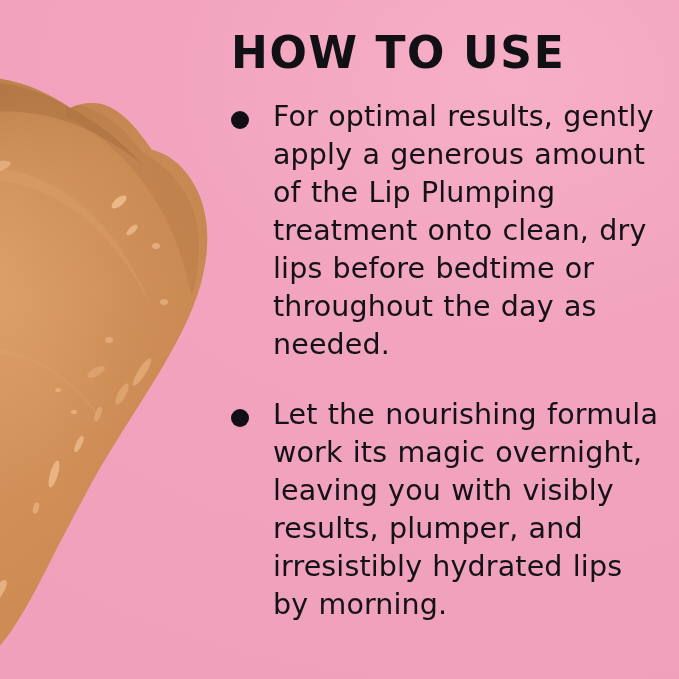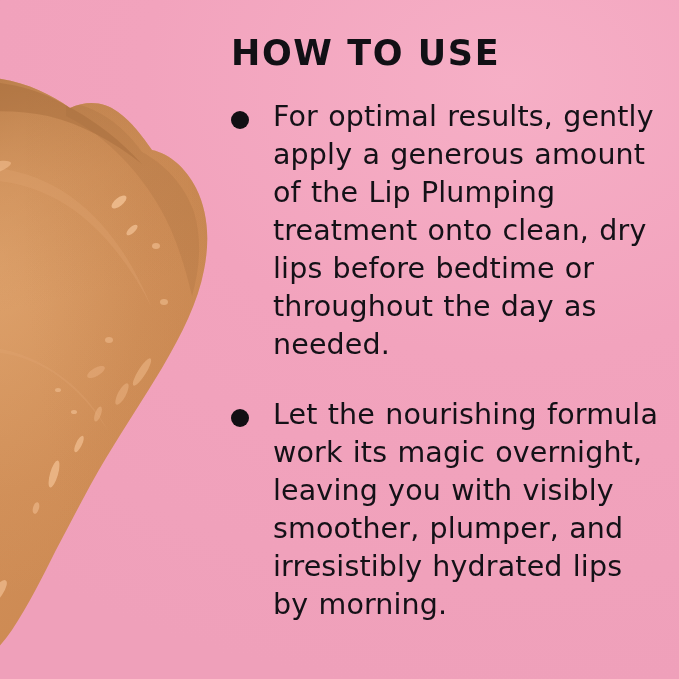--- a/index.html
+++ b/index.html
@@ -55,21 +55,21 @@
     width: 432px;
     height: 679px;
   }
 
   .title {
     position: absolute;
     left: 0;
     top: 33px;
     margin: 0;
     font-family: "DejaVu Sans", sans-serif;
-    font-size: 35px;
+    font-size: 44px;
     font-weight: 700;
     letter-spacing: 1.6px;
     color: #111015;
     line-height: 40px;
     white-space: nowrap;
   }
 
   .bullet-list {
     position: absolute;
     left: 0;
@@ -207,19 +207,19 @@
 
     <ul class="bullet-list">
 
       <li class="bullet-item">
         <span class="bullet-dot"></span>
         <span class="bullet-text">For optimal results, gently apply a generous amount of the Lip Plumping treatment onto clean, dry lips before bedtime or throughout the day as needed.</span>
       </li>
 
       <li class="bullet-item">
         <span class="bullet-dot"></span>
-        <span class="bullet-text">Let the nourishing formula work its magic overnight, leaving you with visibly smoother, plumper, and irresistibly hydrated lips by morning.</span>
+        <span class="bullet-text">Let the nourishing formula work its magic overnight, leaving you with visibly results, plumper, and irresistibly hydrated lips by morning.</span>
       </li>
 
     </ul>
   </div>
 
 </div>
 
 </body></html>

